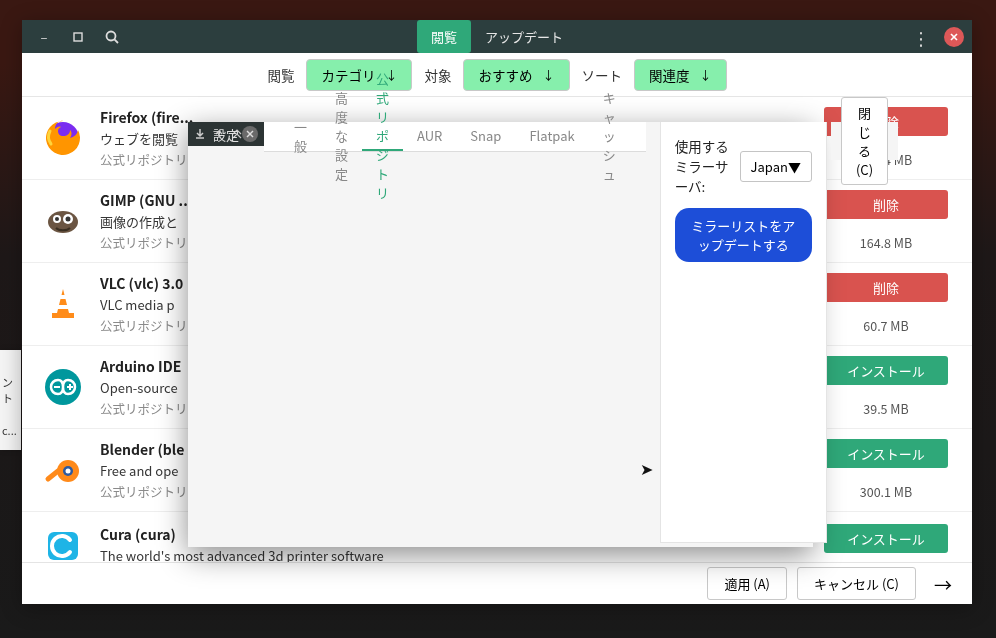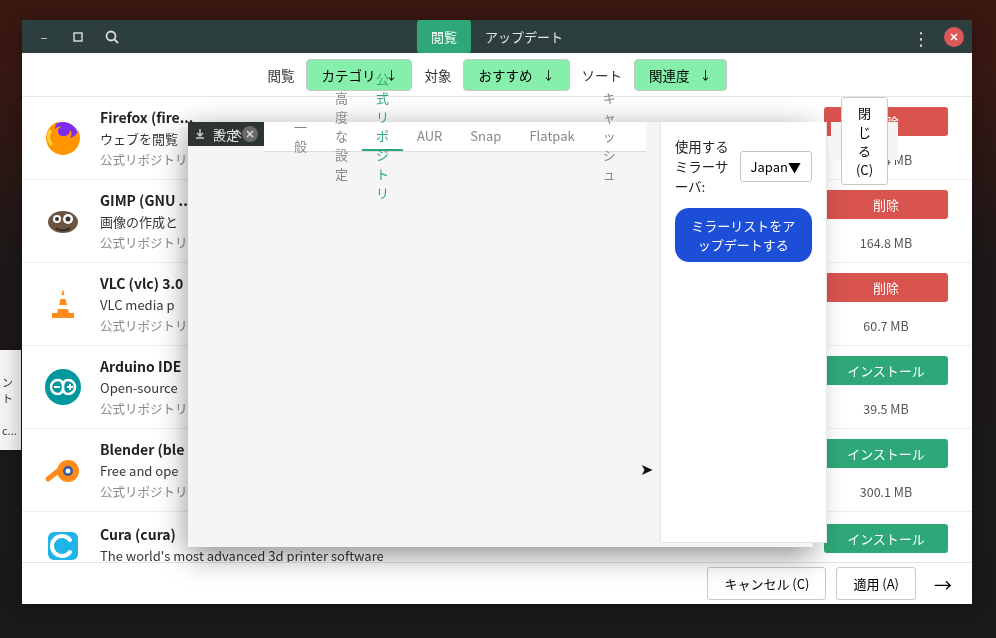--- a/index.html
+++ b/index.html
@@ -234,22 +234,22 @@
           <div class="desc">The world's most advanced 3d printer software</div>
           <div class="src"></div>
         </div>
         <div class="act">
           <button class="act-btn install">インストール</button>
         </div>
       </div>
     </div>
 
   <div class="footer">
+    <button class="footer-btn">適用 (A)</button>
     <button class="footer-btn">キャンセル (C)</button>
-    <button class="footer-btn">適用 (A)</button>
     <button class="footer-arrow">→</button>
   </div>
 </div>
 
 <div class="dialog">
   <div class="dlg-titlebar">
     <div class="dlg-tb-icons">
       <span>
           <svg width="12" height="12">
             <path d="M6 1v6M3 5l3 3 3-3M2 10h8" stroke="#ccc" stroke-width="1.5" fill="none"></path>

